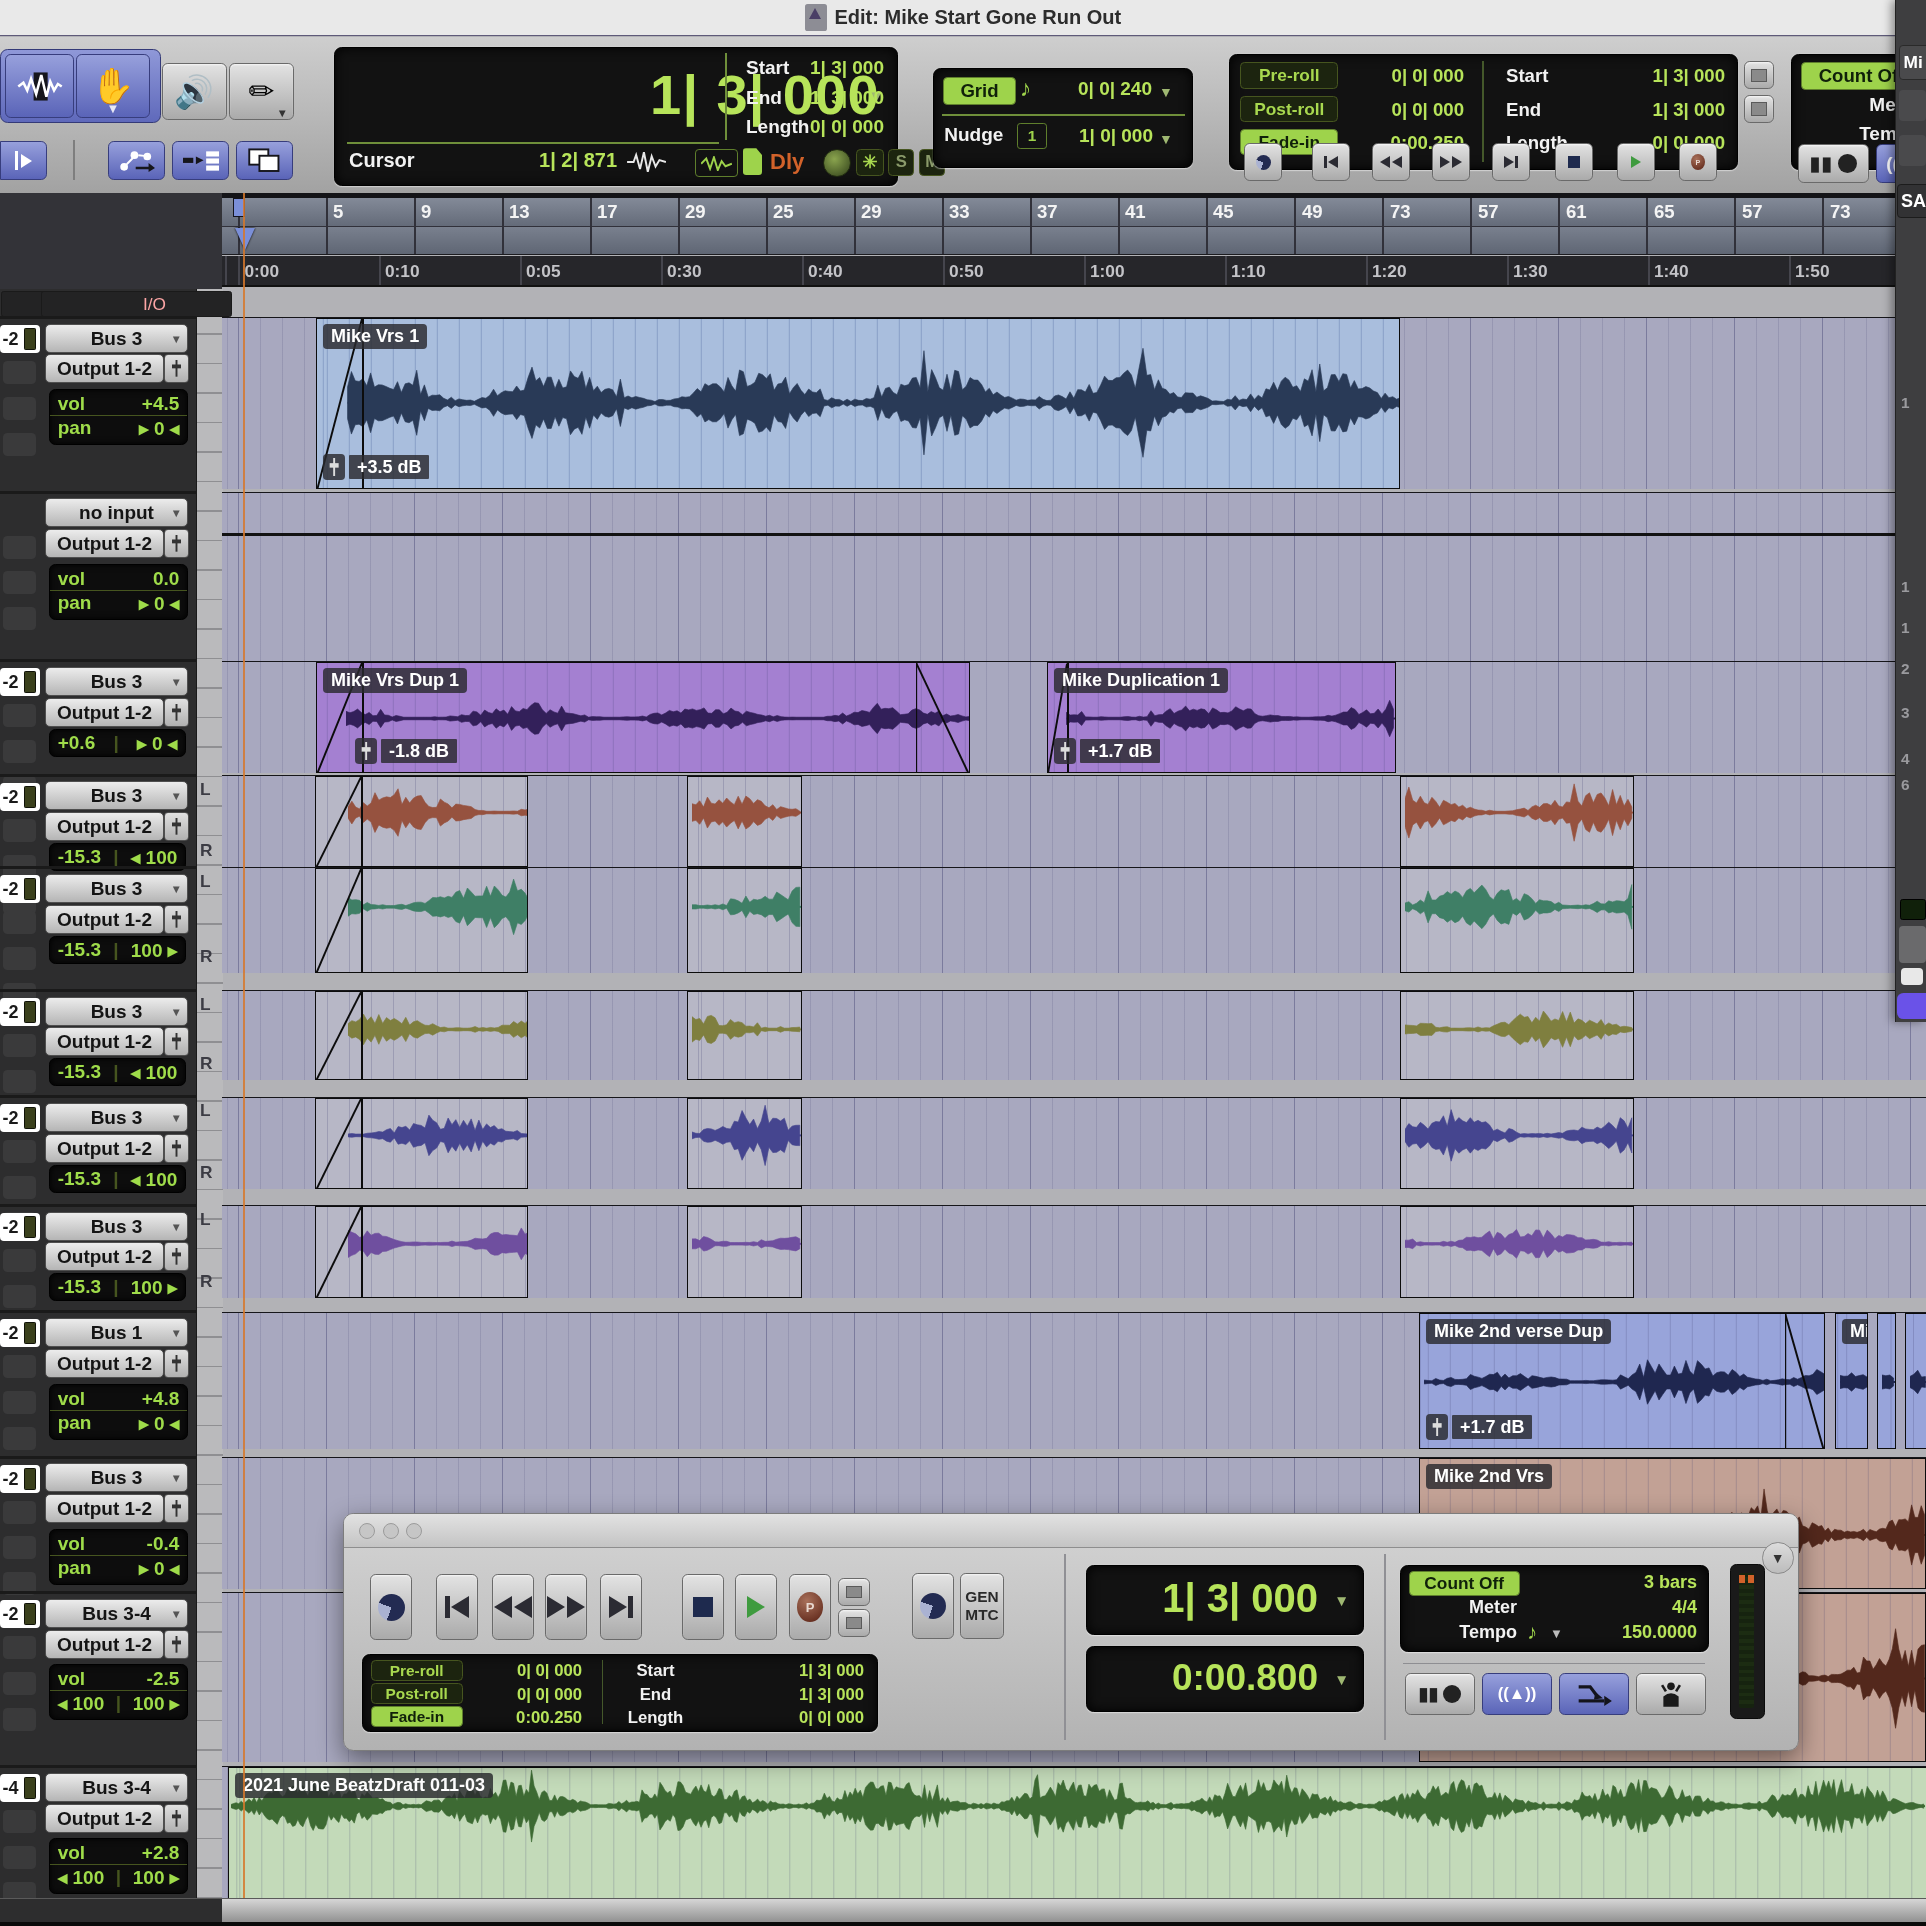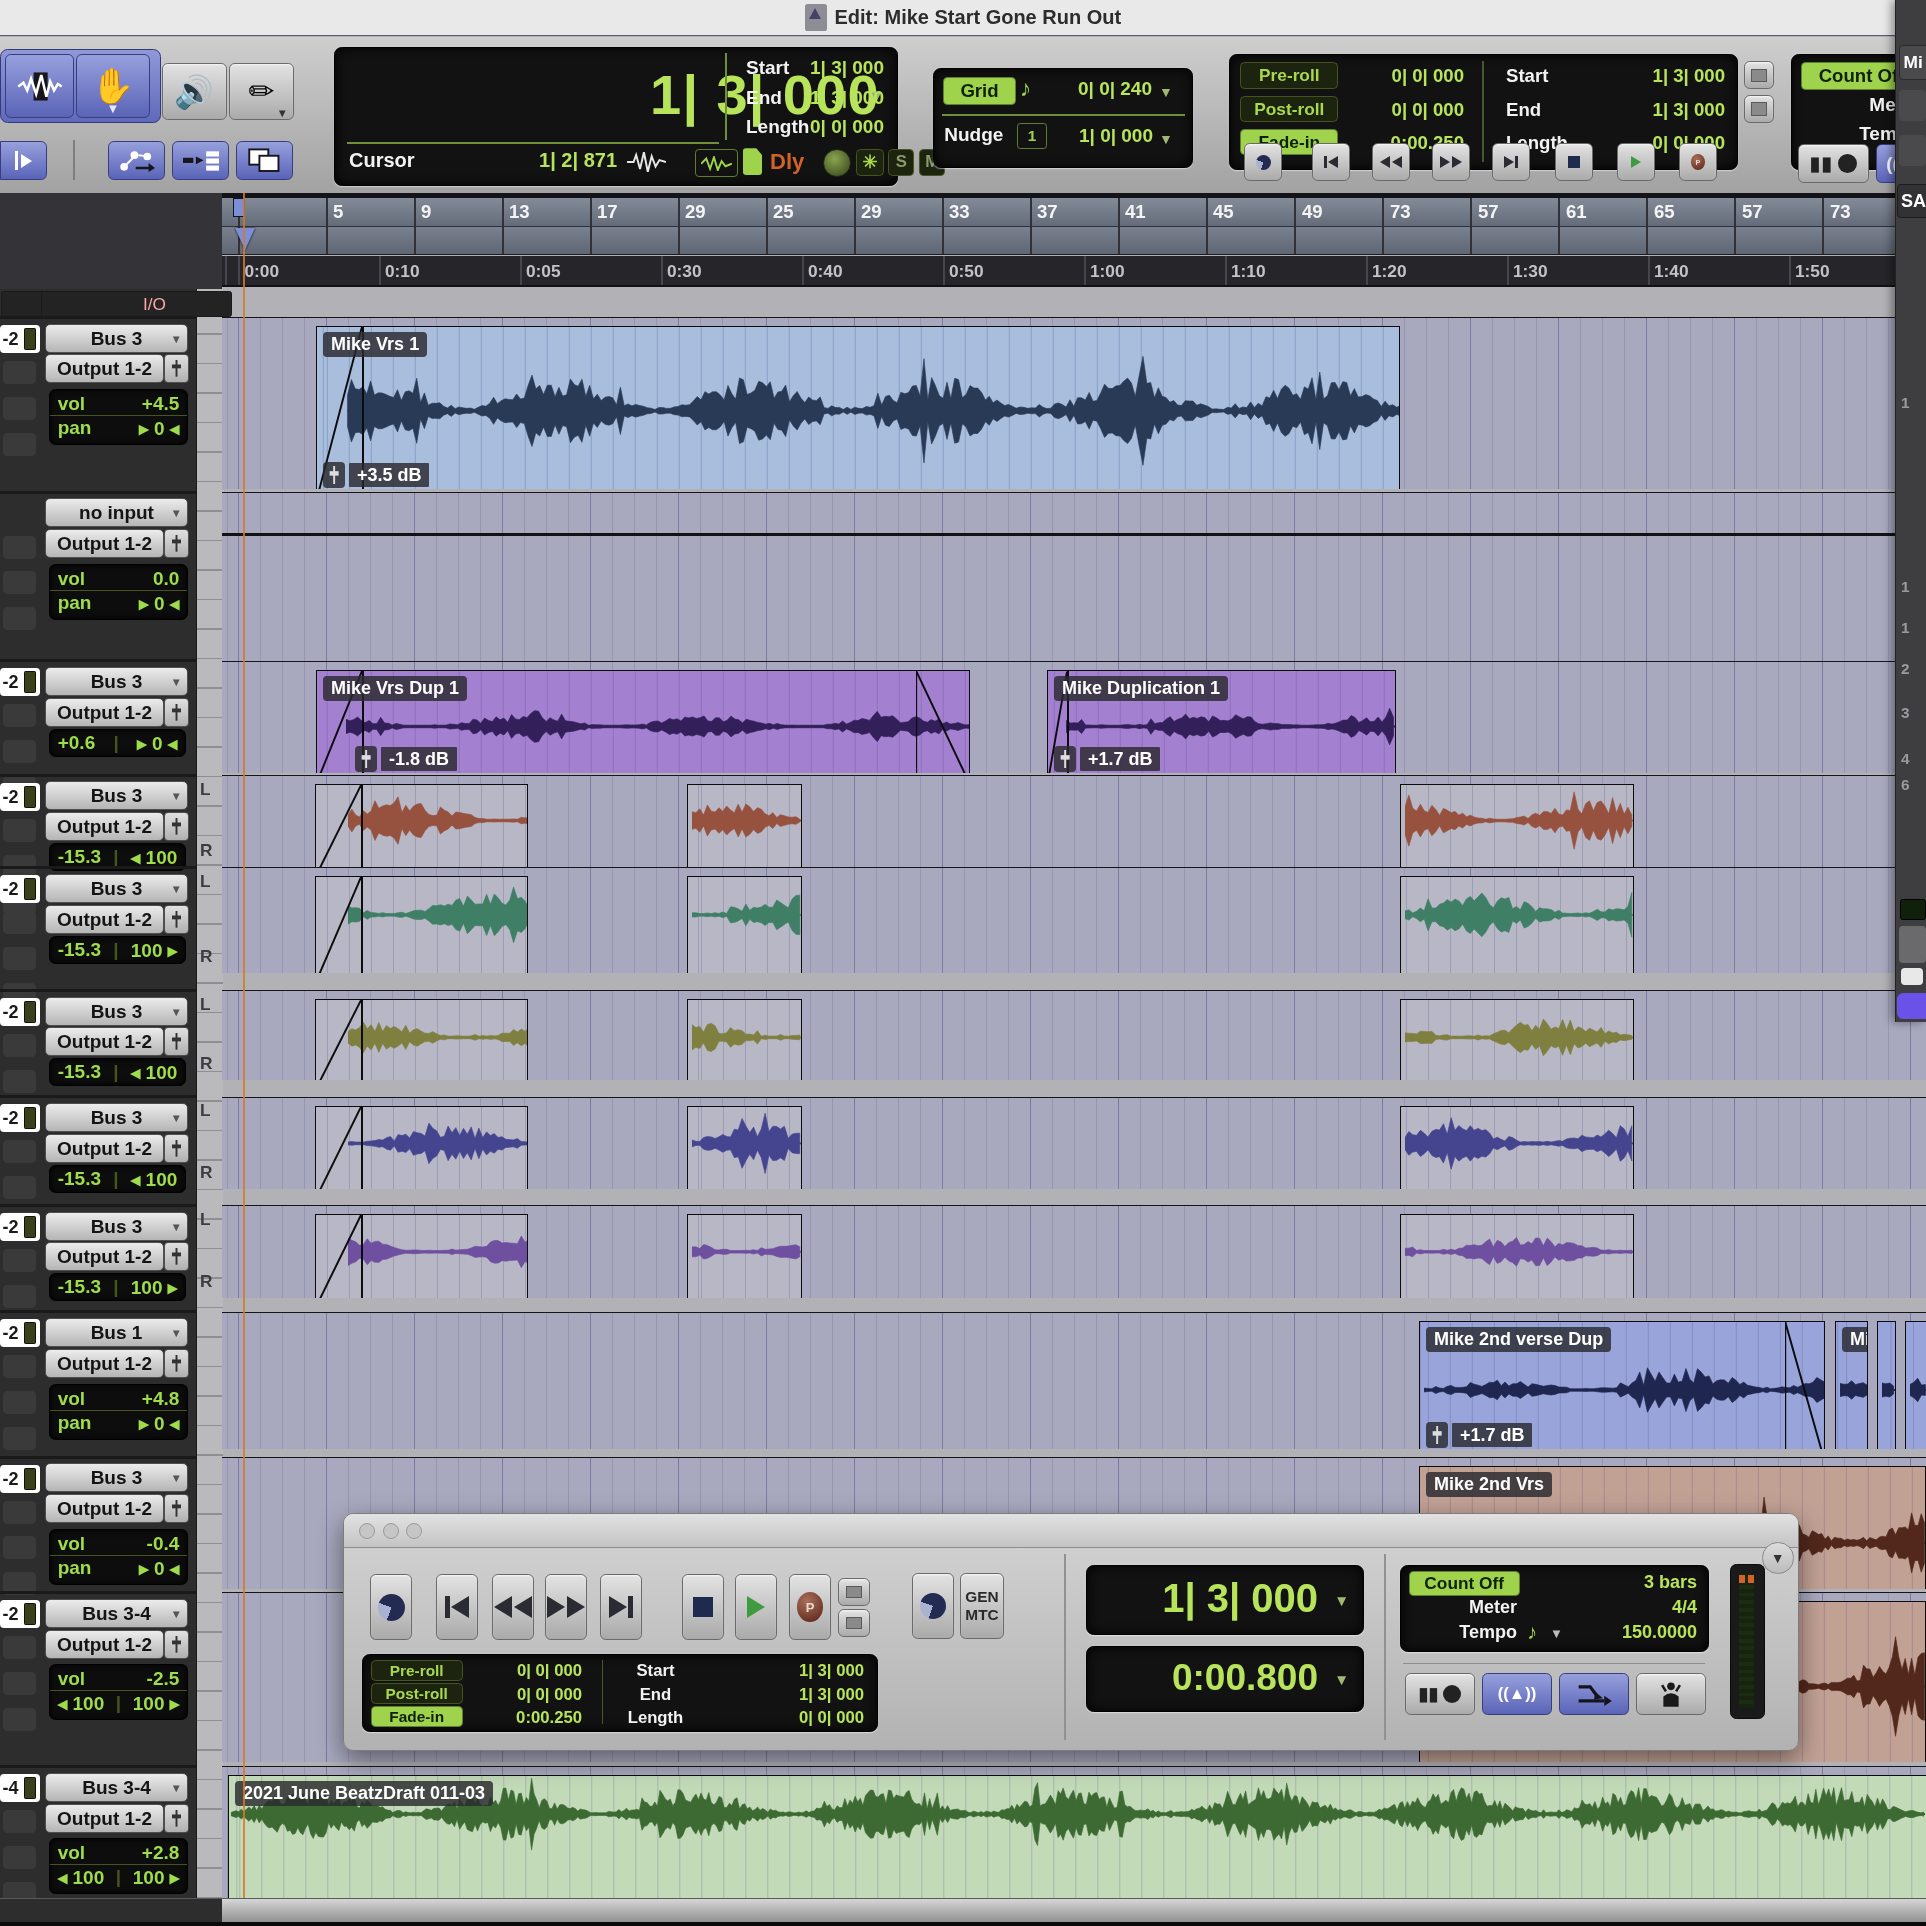--- a/index.html
+++ b/index.html
@@ -58,21 +58,21 @@
   .well{position:absolute;left:2.6px;width:33px;height:23px;background:#3a3a3b;border-radius:4.5px;}
   .lr{position:absolute;left:200px;color:#3c3c44;font-weight:bold;font-size:17.3px;}
   #meterstrip{left:196px;top:289px;width:26px;height:1609px;background:#bababc;
      background-image:repeating-linear-gradient(0deg, #8f8f92 0 1.3px, transparent 1.3px 29.5px);
      border-left:1.9px solid #1a1a1a;}
   
   .trackrow{position:absolute;left:222px;width:1705px;background:#a8a8bf;border-top:1.9px solid #16161a;
      background-image:repeating-linear-gradient(90deg, rgba(60,60,110,.30) 0 1.3px, transparent 1.3px 88px),
                       repeating-linear-gradient(90deg, rgba(60,60,110,.16) 0 1.3px, transparent 1.3px 22px);
      background-position:16px 0,16px 0;overflow:hidden;}
-  .clip{position:absolute;top:8px;border:1.9px solid #0c0c0c;box-sizing:border-box;overflow:hidden;}
+  .clip{position:absolute;top:0;border:1.9px solid #0c0c0c;box-sizing:border-box;overflow:hidden;}
   .clipname{position:absolute;left:6.4px;top:5.1px;background:rgba(42,42,46,.82);color:#fff;
      font-weight:bold;font-size:18px;padding:1.9px 7.7px;border-radius:3.9px;white-space:nowrap;}
   .gainbadge{position:absolute;left:6.4px;display:flex;gap:3.9px;align-items:center;}
   .gainbadge .txt{background:rgba(42,42,46,.82);color:#fff;font-weight:bold;font-size:18px;
      padding:1.3px 7.7px;border-radius:1px;white-space:nowrap;}
   .gainbadge .fad{width:22px;height:26px;background:rgba(42,42,46,.82);border-radius:3.9px;
      display:flex;align-items:center;justify-content:center;}
   .fadeline{position:absolute;background:#0c0c0c;}
   
   #transport{left:343px;top:1513px;width:1454px;height:236px;background:linear-gradient(#d4d4d4,#b2b2b2);

